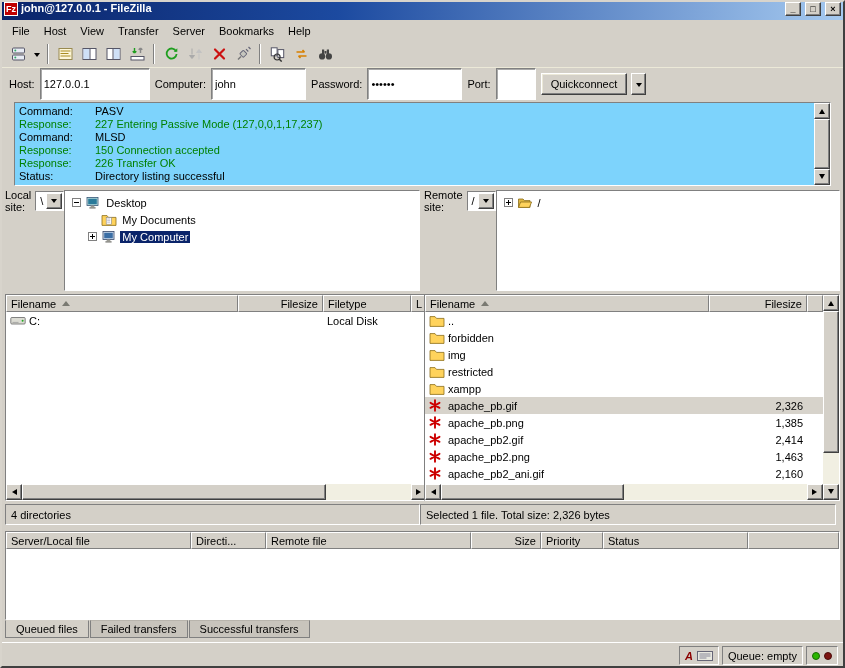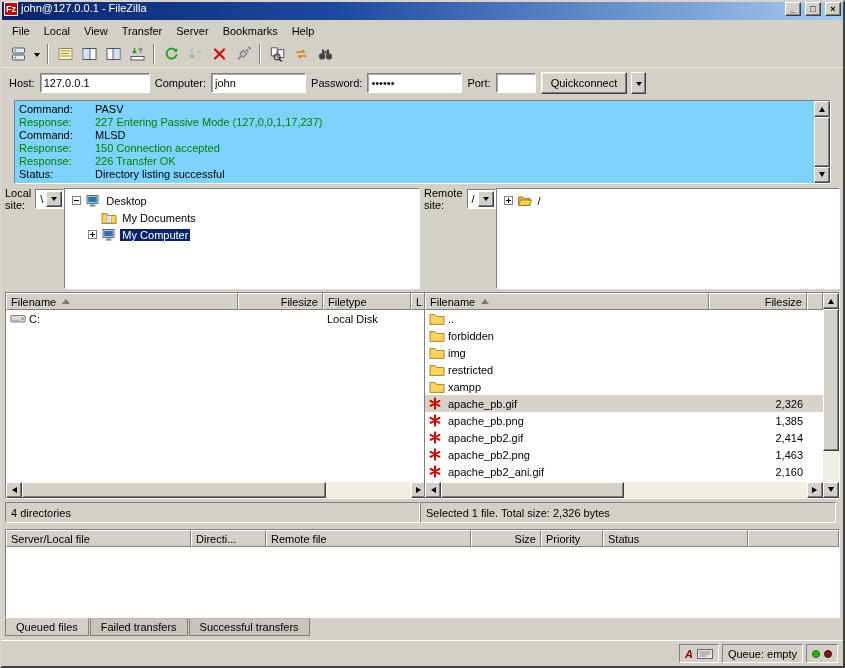--- a/index.html
+++ b/index.html
@@ -2,35 +2,35 @@
 <html><head>
 <meta charset="utf-8">
 <style>
 *{box-sizing:border-box;margin:0;padding:0}
 html,body{width:845px;height:668px;overflow:hidden}
 body{font-family:"Liberation Sans",sans-serif;font-size:11px;color:#000;background:#d4d0c8}
 .window{width:845px;height:668px;display:flex;flex-direction:column;background:#d4d0c8;border:2px solid;border-color:#d8d4cc #404040 #404040 #d8d4cc}
 
 .titlebar{flex:0 0 18px;background:linear-gradient(90deg,#0a246a 0%,#1c4aa0 40%,#a6caf0 100%);display:flex;padding:0 2px;gap:3px}
 .logo{width:14px;height:14px;background:#bf0000;color:#fff;font-weight:bold;font-size:9px;display:flex;align-items:center;justify-content:center;border:1px solid #fff;flex:0 0 auto}
-.title{color:#fff;font-weight:normal;flex:1;white-space:nowrap;overflow:hidden}
+.title{color:#fff;font-weight:bold;flex:1;white-space:nowrap;overflow:hidden}
 .winbtn{width:16px;height:14px;background:#d4d0c8;border:1px solid;border-color:#fff #404040 #404040 #fff;box-shadow:inset -1px -1px 0 #808080;font:bold 9px "Liberation Sans",sans-serif;display:inline-flex;align-items:center;justify-content:center;margin-left:1px;cursor:default}
 
 .menubar{flex:0 0 21px;display:flex;align-items:center;padding:0 3px}
 .menu-item{padding:3px 7px;cursor:default}
 
 .toolbar{flex:0 0 27px;display:flex;align-items:center;padding:0 4px;border-bottom:1px solid #ece9d8}
 .tbtn{width:24px;height:22px;display:flex;align-items:center;justify-content:center;background:transparent;border:1px solid transparent}
 .tbtn svg{width:17px;height:16px}
 .tdrop{width:13px;height:22px;display:flex;align-items:center;justify-content:center;background:transparent;border:1px solid transparent}
 .tsep{width:2px;height:20px;border-left:1px solid #808080;border-right:1px solid #fff;margin:0 4px}
 .caret{width:0;height:0;border:3px solid transparent;border-top:4px solid #000;margin-top:4px}
 
 .quickbar{flex:0 0 30px;display:flex;align-items:center;gap:5px;padding:0 7px}
-input.field{height:20px;background:#fff;border:1px solid;border-color:#808080 #fff #fff #808080;box-shadow:inset 1px 1px 0 rgba(64,64,64,.45);padding:2px 3px;font:11px "Liberation Sans",sans-serif}
+input.field{height:32px;background:#fff;border:1px solid;border-color:#808080 #fff #fff #808080;box-shadow:inset 1px 1px 0 rgba(64,64,64,.45);padding:2px 3px;font:11px "Liberation Sans",sans-serif}
 .f-host{width:110px}.f-user{width:95px}.f-pass{width:95px}.f-port{width:40px}
 .qc-btn{height:22px;padding:0 9px;background:#d4d0c8;border:1px solid;border-color:#fff #404040 #404040 #fff;box-shadow:inset -1px -1px 0 #808080,inset 1px 1px 0 #ece9d8;font:11px "Liberation Sans",sans-serif}
 .qc-drop{width:15px;height:22px;background:#d4d0c8;border:1px solid;border-color:#fff #404040 #404040 #fff;box-shadow:inset -1px -1px 0 #808080;display:flex;align-items:center;justify-content:center;margin-left:-1px}
 
 .logpane{flex:0 0 84px;margin:2px 12px 0;background:#7dd3fc;border:1px solid;border-color:#808080 #fff #fff #808080;display:flex}
 .log-lines{flex:1;padding:2px 0 0 4px;overflow:hidden}
 .log-line{height:13px;display:flex;white-space:nowrap}
 .log-label{width:76px;flex:0 0 auto}
 .log-line.green{color:#008000}
 
@@ -149,21 +149,21 @@
   <div class="titlebar">
     <span class="logo">Fz</span>
     <span class="title">john@127.0.0.1 - FileZilla</span>
     <button class="winbtn">_</button>
     <button class="winbtn">□</button>
     <button class="winbtn">×</button>
   </div>
 
   <div class="menubar">
     <span class="menu-item">File</span>
-    <span class="menu-item">Local</span>
+    <span class="menu-item">Host</span>
     <span class="menu-item">View</span>
     <span class="menu-item">Transfer</span>
     <span class="menu-item">Server</span>
     <span class="menu-item">Bookmarks</span>
     <span class="menu-item">Help</span>
   </div>
 
   <div class="toolbar">
     <button class="tbtn">
         <svg viewBox="0 0 16 16">

